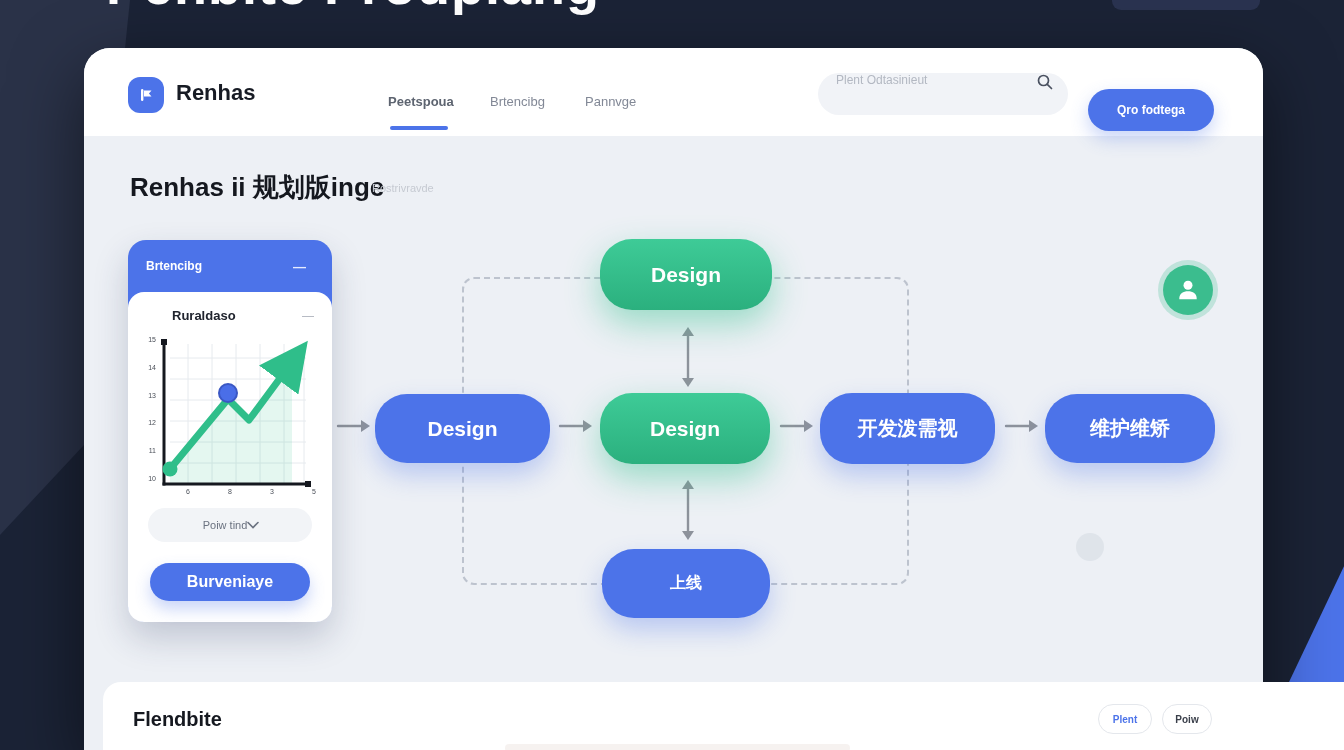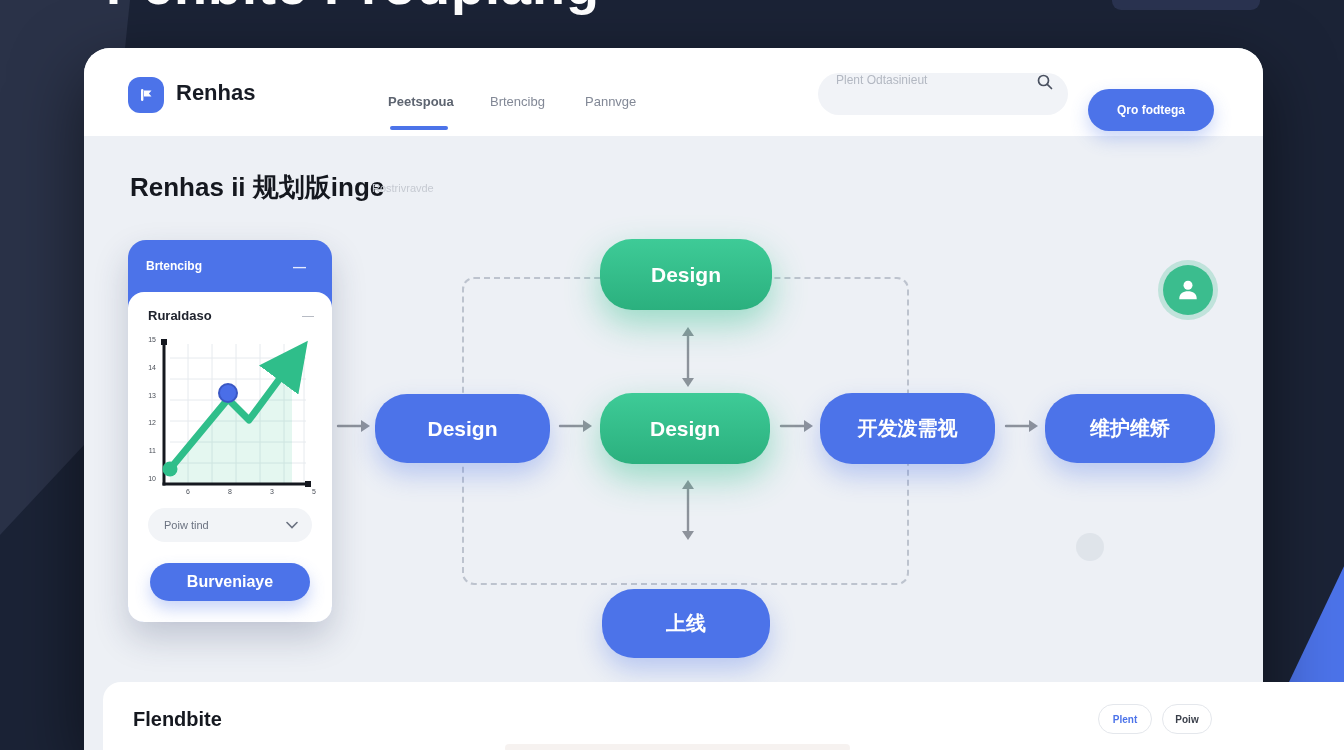--- a/index.html
+++ b/index.html
@@ -49,32 +49,32 @@
   .page-note{position:absolute;left:372px;top:182px;font-size:11px;color:#c6cad2;z-index:5;}
 
   
   .widget{position:absolute;left:128px;top:240px;width:204px;height:382px;z-index:5;
     border-radius:18px;background:var(--accent);box-shadow:0 16px 34px rgba(35,48,92,.22);}
   .widget-header{position:absolute;left:0;top:0;width:196px;height:52px;display:flex;
     align-items:center;justify-content:space-between;padding:0 18px;}
   .widget-header .wh-label{color:#fff;font-size:12px;font-weight:700;}
   .widget-header .wh-min{color:#e6ecff;font-size:13px;font-weight:700;cursor:pointer;}
   .widget-body{position:absolute;left:0;top:52px;width:204px;height:330px;background:var(--card);
-    border-radius:16px;}
+    border-radius:16px;padding-left:24px;}
   .panel-titlebar{display:flex;align-items:center;justify-content:space-between;padding:16px 18px 0 20px;}
   .panel-title{font-size:13px;font-weight:800;color:#20242e;}
   .panel-min{font-size:12px;color:#aeb3bd;cursor:pointer;}
   .chart-wrap{position:absolute;left:8px;top:40px;width:188px;height:175px;}
   .yticks{position:absolute;left:12px;top:44px;height:146px;width:16px;display:flex;
     flex-direction:column;justify-content:space-between;align-items:flex-end;
     font-size:7px;color:#4a4f58;}
   .xticks{position:absolute;left:58px;top:196px;width:130px;display:flex;
     justify-content:space-between;font-size:7px;color:#4a4f58;}
   .dropdown{position:absolute;left:20px;top:216px;width:164px;height:34px;border-radius:17px;
-    background:#f2f4f7;display:flex;align-items:center;justify-content:space-between;
+    background:#f2f4f7;display:flex;align-items:center;justify-content:center;
     padding:0 14px 0 16px;cursor:pointer;}
   .dropdown .dd-value{font-size:11px;color:#6b7280;}
   .widget-btn{position:absolute;left:22px;top:271px;width:160px;height:38px;border-radius:19px;
     background:var(--accent);border:none;color:#fff;font-size:16px;font-weight:700;cursor:pointer;
     font-family:"Liberation Sans",sans-serif;box-shadow:0 8px 16px rgba(76,115,233,.3);}
 
   
   .dash-rect{position:absolute;left:462px;top:277px;width:447px;height:308px;z-index:4;
     border:2px dashed #bdc3ce;border-radius:12px;}
   .node{position:absolute;display:flex;align-items:center;justify-content:center;z-index:5;
@@ -212,21 +212,21 @@
     </div>
   </div>
 
   <div class="dash-rect"></div>
 
   <div class="node green" style="left:600px;top:239px;width:172px;height:71px;font-size:21px;">Design</div>
   <div class="node blue" style="left:375px;top:394px;width:175px;height:69px;font-size:21px;">Design</div>
   <div class="node green" style="left:600px;top:393px;width:170px;height:71px;font-size:21px;">Design</div>
   <div class="node blue" style="left:1045px;top:394px;width:170px;height:69px;font-size:20px;">维护维矫</div>
   <div class="node blue" style="left:820px;top:393px;width:175px;height:71px;font-size:20px;">开发泼需视</div>
-  <div class="node blue" style="left:602px;top:549px;width:168px;height:69px;font-size:20px;margin-top:40px;">上线</div>
+  <div class="node blue" style="left:602px;top:549px;width:168px;height:69px;font-size:16px;">上线</div>
 
   <svg class="arrow" style="left:336px;top:417px;" width="36" height="18" viewBox="0 0 36 18">
     <line x1="2" y1="9" x2="27" y2="9" stroke="#8d929b" stroke-width="2.4" stroke-linecap="round"></line>
     <path d="M25 3 L34 9 L25 15 Z" fill="#8d929b"></path>
   </svg>
   <svg class="arrow" style="left:558px;top:417px;" width="36" height="18" viewBox="0 0 36 18">
     <line x1="2" y1="9" x2="27" y2="9" stroke="#8d929b" stroke-width="2.4" stroke-linecap="round"></line>
     <path d="M25 3 L34 9 L25 15 Z" fill="#8d929b"></path>
   </svg>
   <svg class="arrow" style="left:779px;top:417px;" width="36" height="18" viewBox="0 0 36 18">

